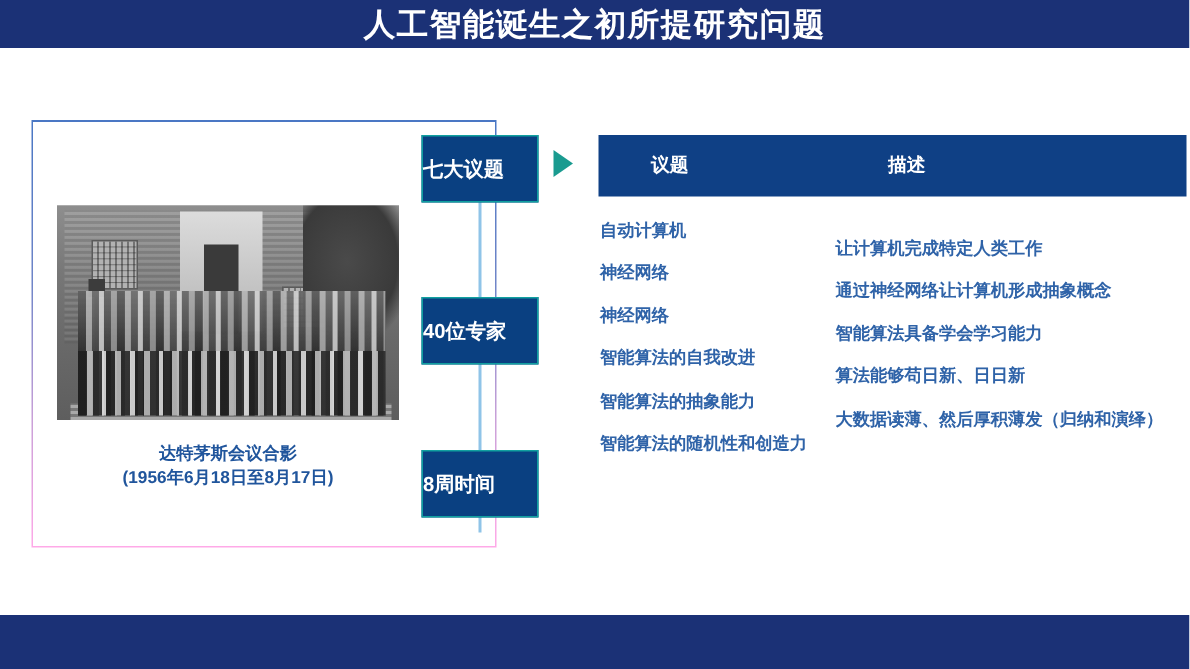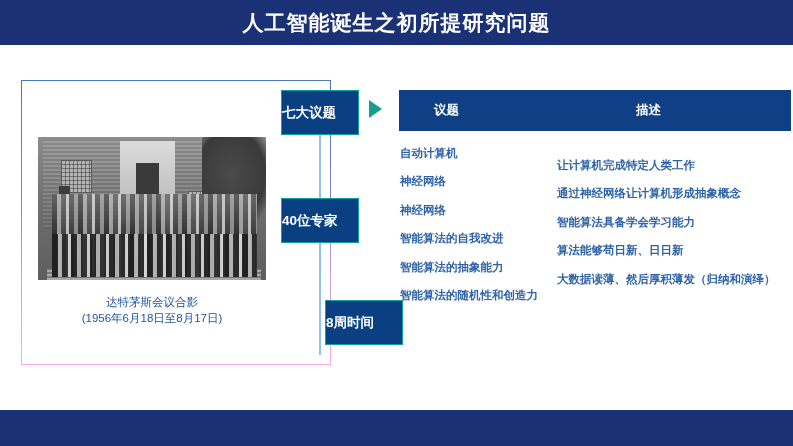--- a/index.html
+++ b/index.html
@@ -13,21 +13,21 @@
     position: relative;
     overflow: hidden;
     font-family: "Liberation Sans", "DejaVu Sans", sans-serif;
   }
 
   
   #header-banner {
     position: absolute;
     left: 0; top: 0;
     width: 793px;
-    height: 45px;
+    height: 32px;
     background: #1b3176;
     display: flex;
     align-items: center;
     justify-content: center;
   }
   #header-title {
     color: #ffffff;
     font-size: 21px;
     font-weight: bold;
     letter-spacing: 1px;
@@ -134,21 +134,21 @@
     position: absolute; left: 4%; right: 2%; bottom: 0; height: 8%;
     background: repeating-linear-gradient(0deg,#a8a8a8 0 2px,#787878 2px 4px);
   }
 
   .photo-caption {
     position: absolute;
     left: 38px;
     width: 228px;
     text-align: center;
     color: #20559c;
-    font-weight: normal;
+    font-weight: bold;
     white-space: nowrap;
   }
   #caption-line1 { top: 295px; font-size: 11.5px; }
   #caption-line2 { top: 311px; font-size: 11.5px; }
 
   
   #stage-connector {
     position: absolute;
     left: 319px; top: 130px;
     width: 2px;
@@ -168,21 +168,21 @@
     display: flex;
     align-items: center;
     justify-content: flex-start;
     color: #ffffff;
     font-size: 13.5px;
     font-weight: bold;
     white-space: nowrap;
   }
   #stage-box-0 { top: 90px; }
   #stage-box-1 { top: 198px; }
-  #stage-box-2 { top: 300px; margin-left: 44px; }
+  #stage-box-2 { top: 300px; }
 
   
   #flow-arrow {
     position: absolute;
     left: 369px; top: 100px;
     width: 0; height: 0;
     border-top: 9px solid transparent;
     border-bottom: 9px solid transparent;
     border-left: 13px solid #1a9b90;
   }
@@ -194,21 +194,20 @@
     width: 392px;
   }
   #table-header {
     height: 41px;
     background: #0f4085;
     display: flex;
     align-items: center;
     color: #ffffff;
     font-size: 12.5px;
     font-weight: bold;
-    gap: 44px;
   }
   #table-header .col-topic { width: 158px; padding-left: 35px; box-sizing: border-box; }
   #table-header .col-desc  { flex: 1; padding-left: 35px; box-sizing: border-box; }
 
   #table-body { margin-top: 8px; }
   .table-row {
     display: flex;
     align-items: center;
     height: 28.5px;
     font-size: 11.5px;

